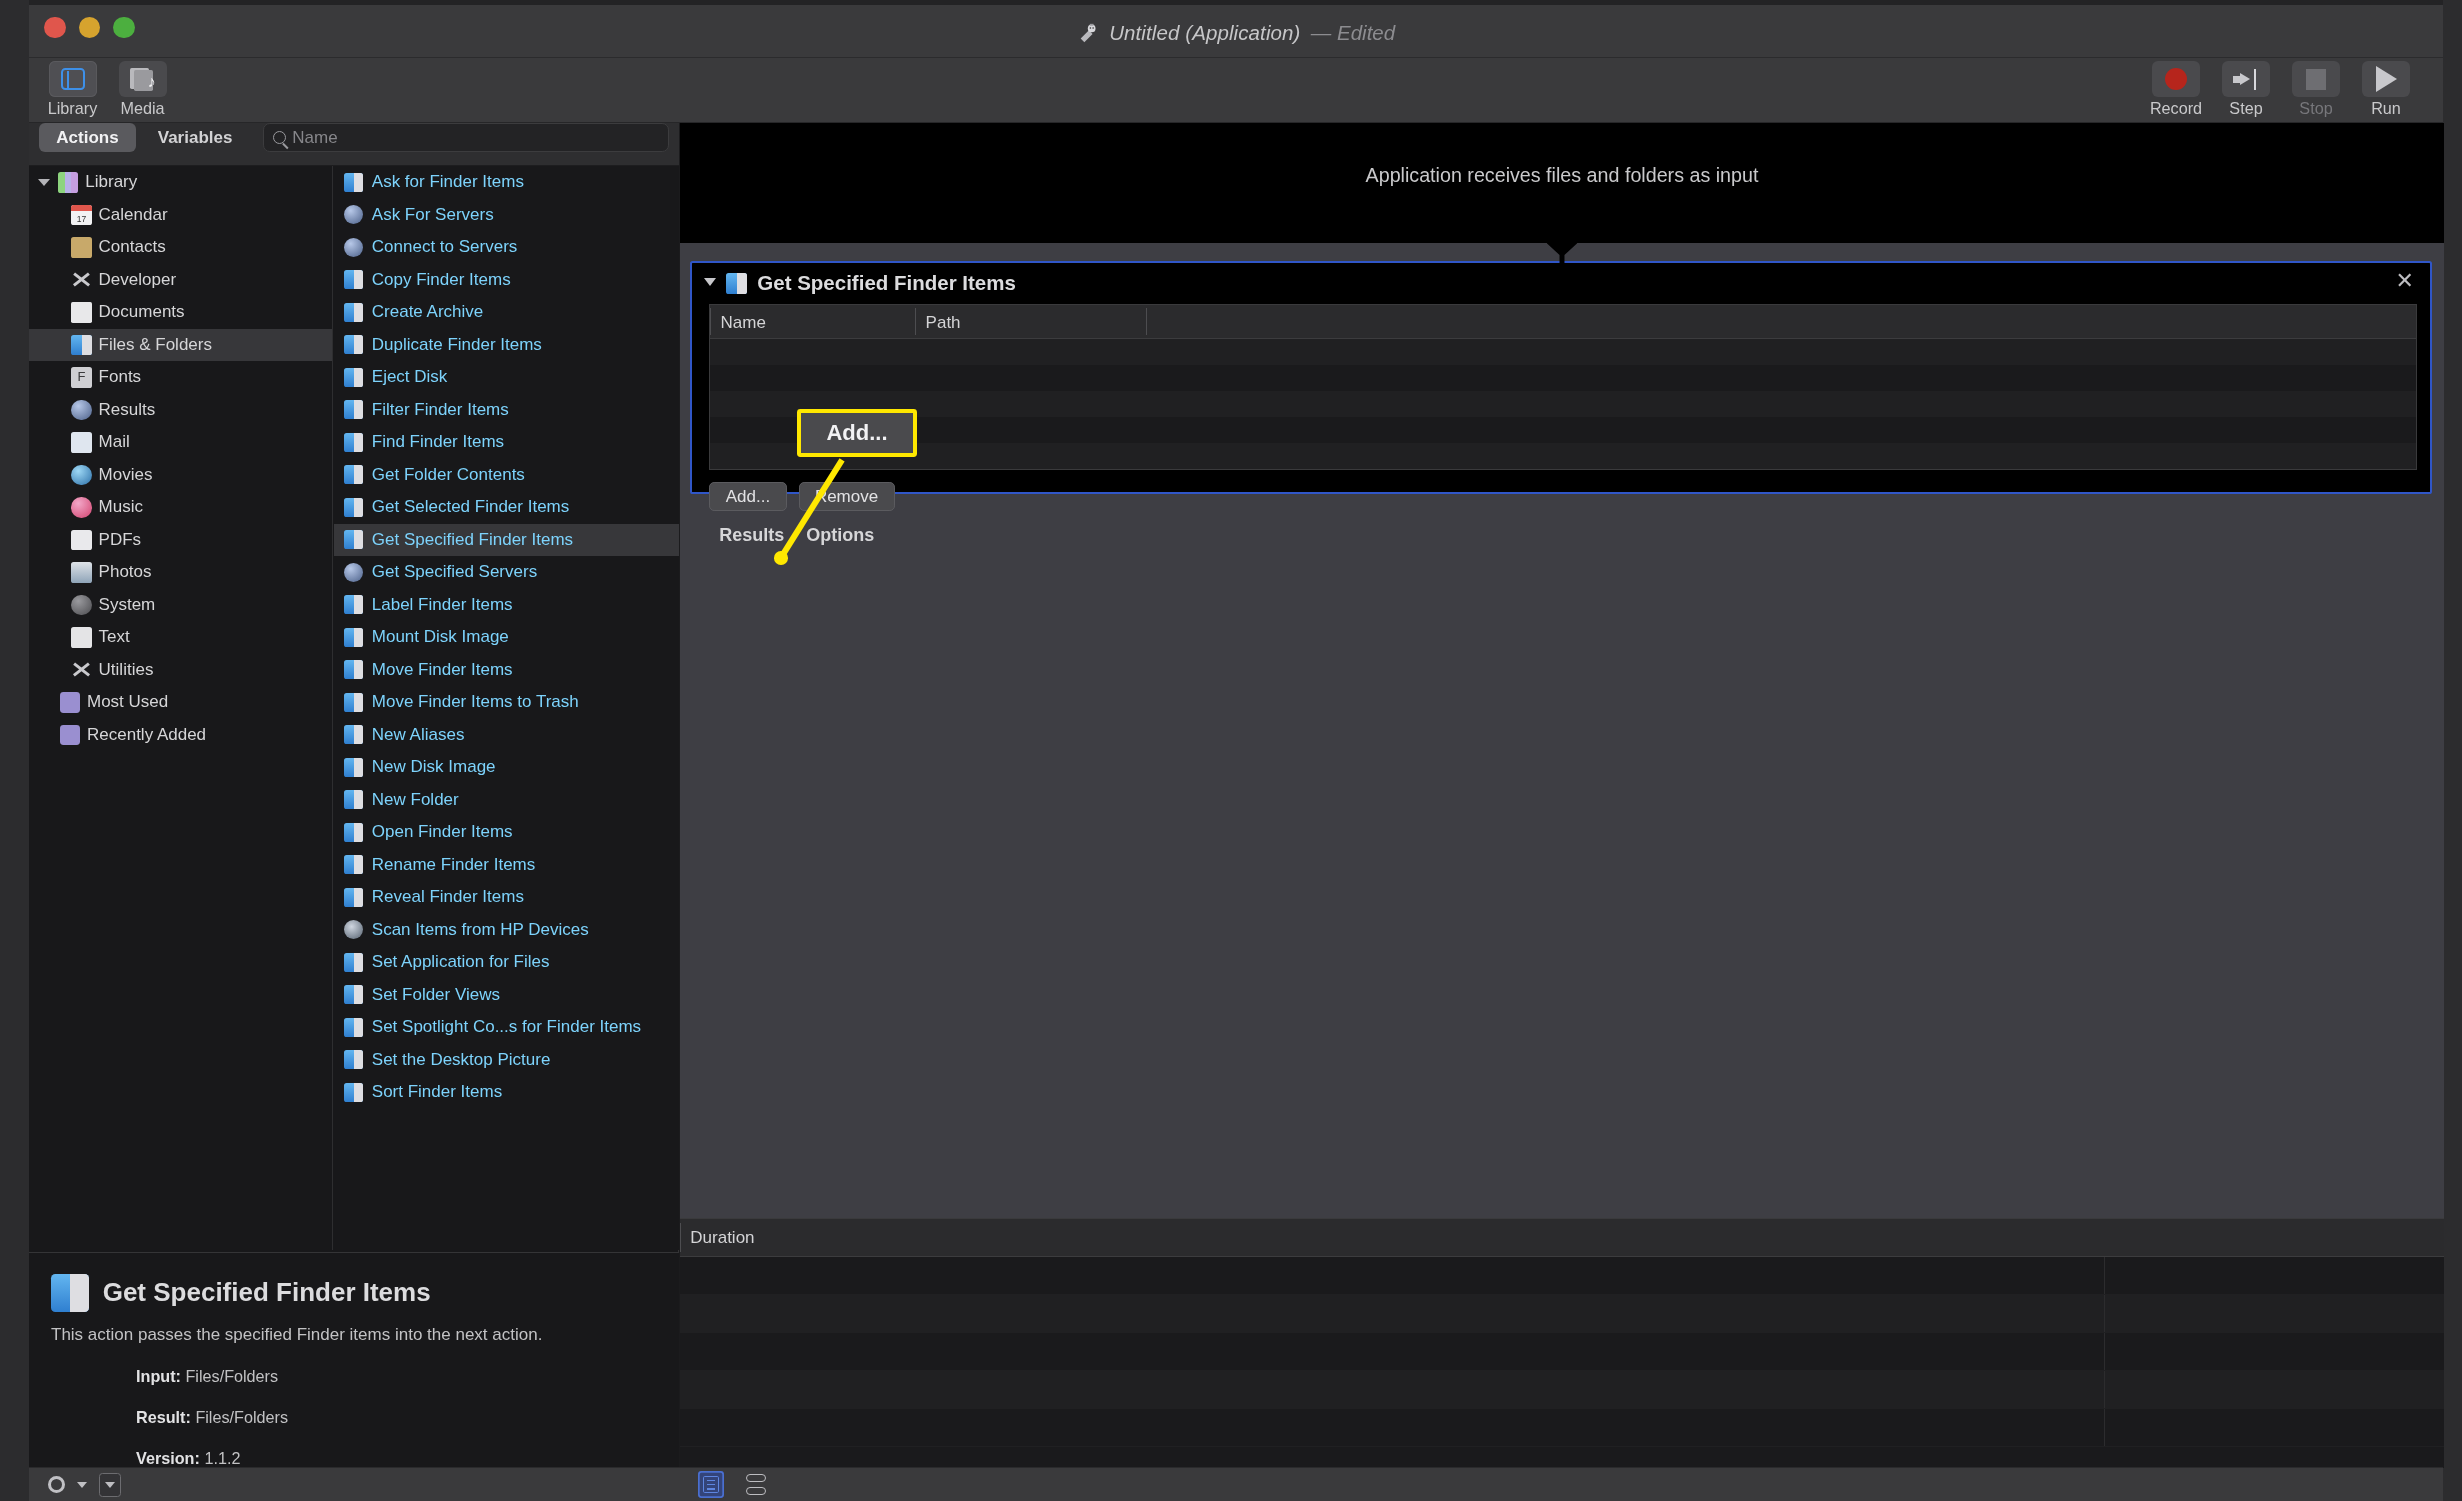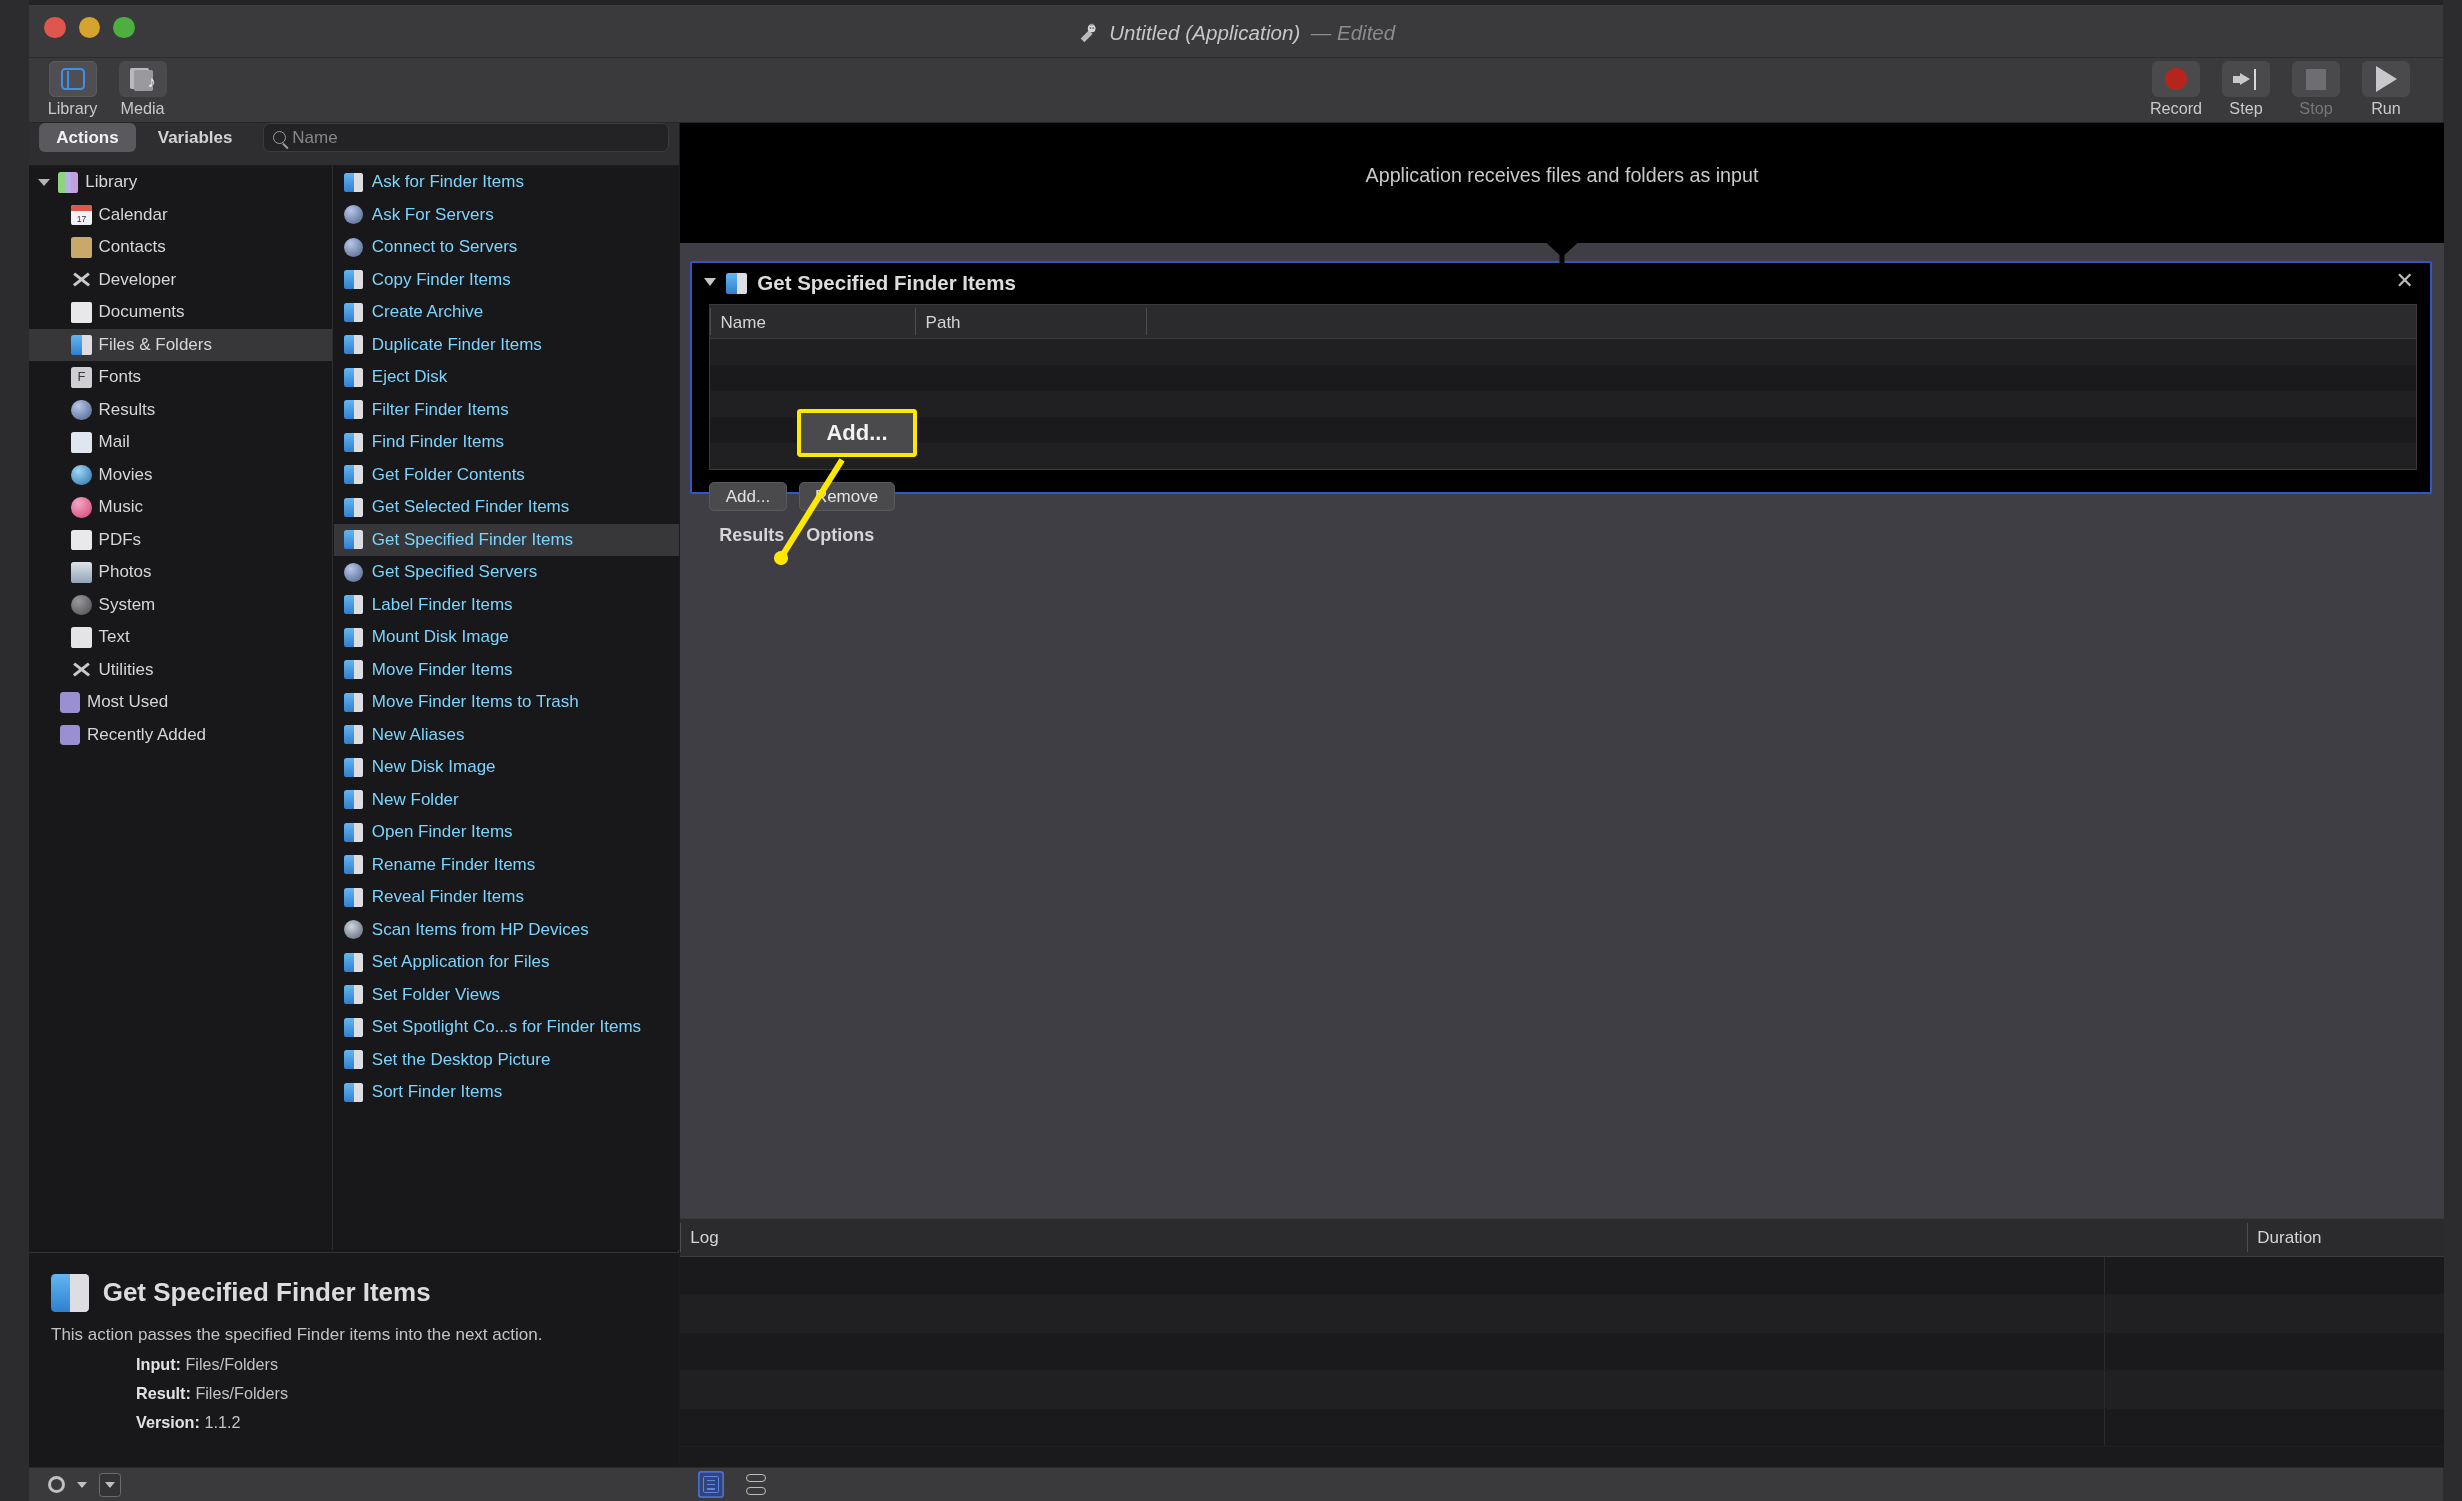--- a/index.html
+++ b/index.html
@@ -175,21 +175,21 @@
   #infopane {
     position:absolute; left:29px; top:1252px; width:650px; height:215px;
     background:#18181a; border-top:0.9px solid #343436; padding:20.5px 22px 0 22px;
   }
   #info-head { display:flex; align-items:center; gap:13.7px; }
   #info-icon { width:38px; height:38px; border-radius:4.3px; position:relative;
                background:linear-gradient(180deg,#63b6f0,#2f7fd0); }
   #info-icon:after{content:""; position:absolute; right:0; top:0; width:50%; height:100%; background:#dedee2; border-radius:0 4.3px 4.3px 0;}
   #info-title { font-size:26px; font-weight:bold; color:#dcdcde; }
   #info-desc { margin-top:13.7px; font-size:17px; color:#c2c2c4; }
-  .kv { margin-top:10px; font-size:16.2px; color:#c2c2c4; padding-left:85px; }
+  .kv { margin-top:22px; font-size:16.2px; color:#c2c2c4; padding-left:85px; }
   .kv b { color:#e2e2e4; }
 
   
   #statusbar {
     position:absolute; left:29px; top:1467px; width:2414px; height:34px;
     background:#3a3a3c; border-top:0.9px solid #2a2a2c;
     display:flex; align-items:center;
   }
   .sb-left { display:flex; align-items:center; gap:12px; padding-left:19px; width:650px; }
   .gear { width:17px;height:17px;border-radius:50%;border:3.4px solid #c0c0c4; position:relative;}
@@ -655,21 +655,20 @@
           <div class="ctab">Results</div>
           <div class="ctab">Options</div>
         </div>
       </div>
 
     </div>
   </div>
 
   <div id="logpane">
     <div id="log-head">
-      <div class="lh c1">Log</div>
       <div class="lh c2">Duration</div>
     </div>
     <div class="lr"></div>
     <div class="lr odd"></div>
     <div class="lr"></div>
     <div class="lr odd"></div>
     <div class="lr"></div>
   </div>
 
   <div id="statusbar">

